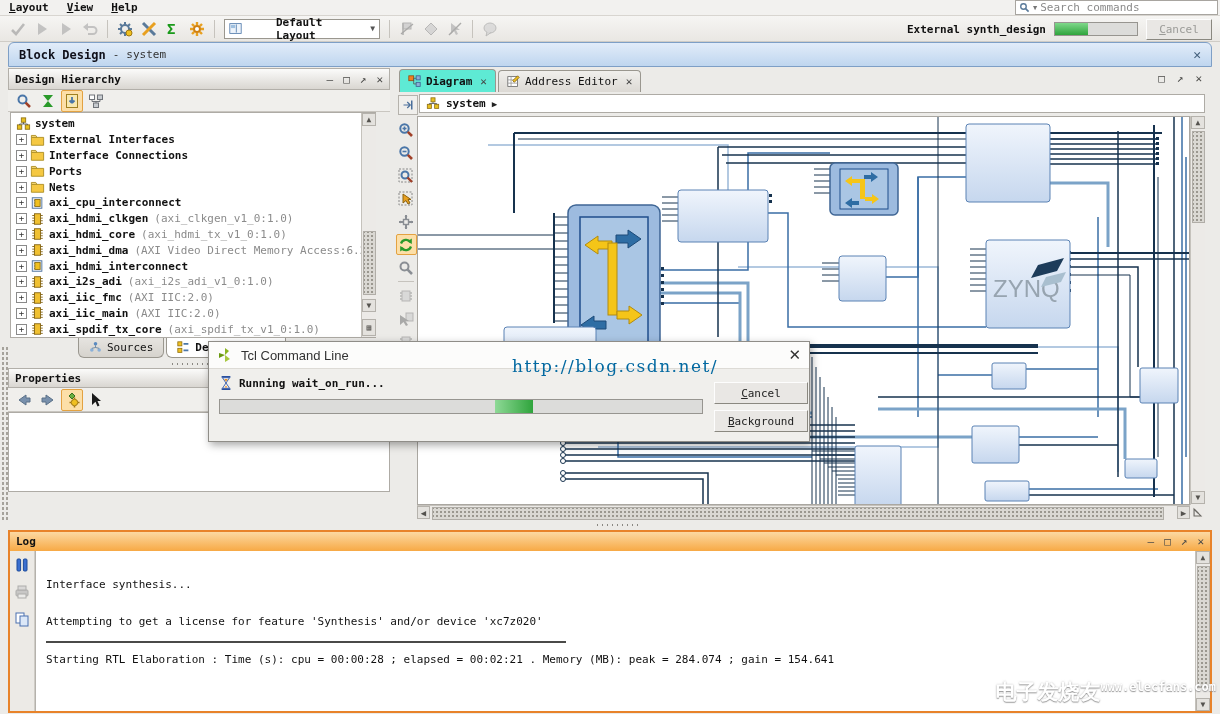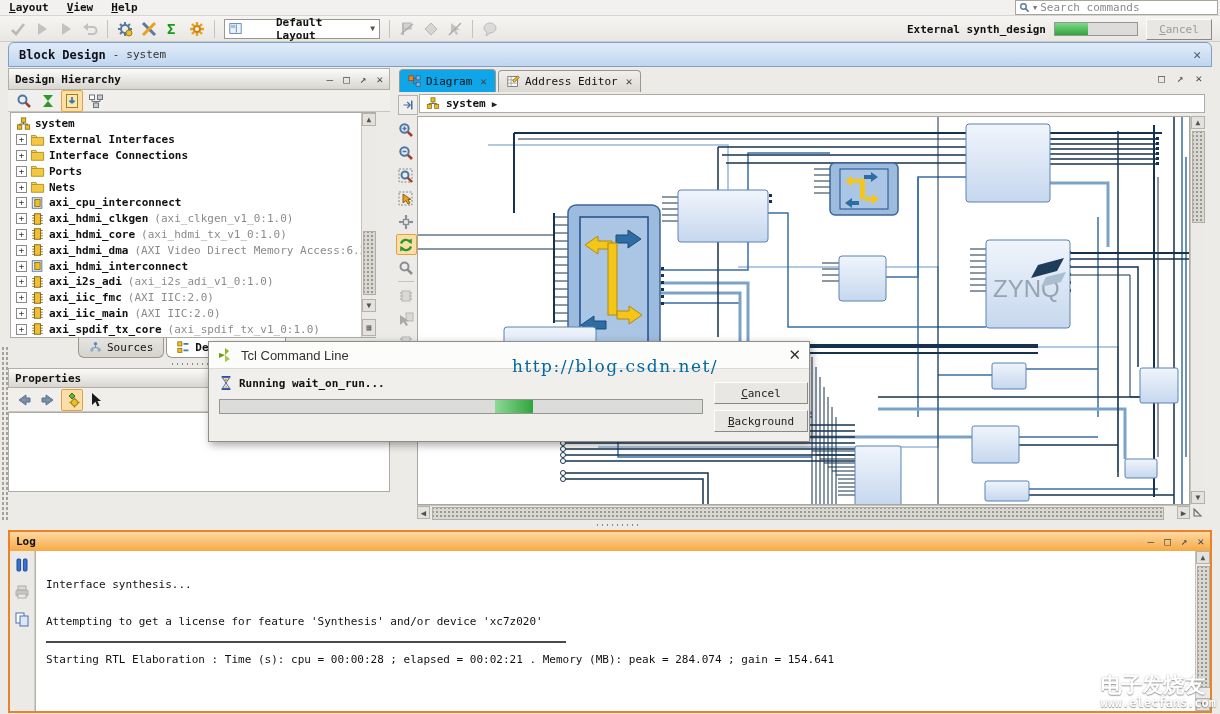--- a/index.html
+++ b/index.html
@@ -67,21 +67,21 @@
 
   
   #pr-head{left:8px;top:368px;width:382px;height:20px;}
   #pr-tool{left:8px;top:388px;width:382px;height:24px;}
   #pr-body{left:8px;top:412px;width:382px;height:80px;background:#fff;border:1px solid #aeaba5;box-sizing:border-box;}
 
   
   #dg-panel{left:395px;top:68px;width:817px;height:452px;background:#ecebe8;}
   #dg-tabs{position:absolute;left:4px;top:1px;height:23px;display:flex;gap:2px;align-items:flex-end;}
   .dtab{display:inline-flex;align-items:center;gap:5px;height:21px;padding:0 8px;border:1px solid #9a978f;border-bottom:none;border-radius:4px 4px 0 0;background:linear-gradient(#f0efec,#dcd9d4);}
-  .dtab.active{background:#0ea5e9;font-weight:normal;height:22px;}
+  .dtab.active{background:#5eead4;font-weight:bold;height:22px;}
   .dtab svg{width:13px;height:13px;}
   .dtab .x{font-size:11px;color:#444;margin-left:3px;}
   #dg-wctls{position:absolute;right:10px;top:4px;display:flex;gap:12px;color:#4a4a48;}
   #dg-crumbrow{position:absolute;left:0px;top:24px;width:817px;height:24px;background:#ecebe8;}
   #dg-collapse{position:absolute;left:3px;top:3px;width:18px;height:18px;border:1px solid #b5b2ac;background:#f0efec;display:flex;align-items:center;justify-content:center;}
   #dg-crumb{position:absolute;left:24px;top:2px;width:786px;height:19px;background:#fff;border:1px solid #aeaba5;display:flex;align-items:center;gap:6px;padding-left:6px;box-sizing:border-box;}
   #dg-crumb .bc{font-weight:bold;}
   #dg-crumb .arr{font-size:9px;color:#222;}
   #dg-side{position:absolute;left:0;top:48px;width:22px;height:389px;background:#ecebe8;display:flex;flex-direction:column;align-items:center;padding-top:2px;box-sizing:border-box;}
   #dg-side .tbi{width:19px;height:19px;margin:1px 0;}
@@ -973,19 +973,19 @@
   <div id="wm-csdn" class="abs">http://blog.csdn.net/</div>
   <div id="wm-ef" class="abs">
     <span style="display:inline-flex;">
         <svg width="44" height="44" viewBox="0 0 48 48">
           <circle cx="24" cy="26" r="17" fill="none" stroke="#fff" stroke-width="4" opacity=".95"></circle>
           <circle cx="16" cy="31" r="3.5" fill="none" stroke="#fff" stroke-width="3"></circle>
           <circle cx="30" cy="29" r="3.5" fill="none" stroke="#fff" stroke-width="3"></circle>
           <path d="M19,29 L28,22 C33,18 30,12 27,9" fill="none" stroke="#fff" stroke-width="3"></path>
         </svg>
       </span>
-    <span style="display:flex;flex-direction:column;line-height:1.1;margin-top:10px;">
+    <span style="display:flex;flex-direction:row;line-height:1.1;margin-top:10px;">
       <span class="n">电子发烧友</span>
       <span class="u">www.elecfans.com</span>
     </span>
   </div>
 
 </div>
 
 </body></html>

